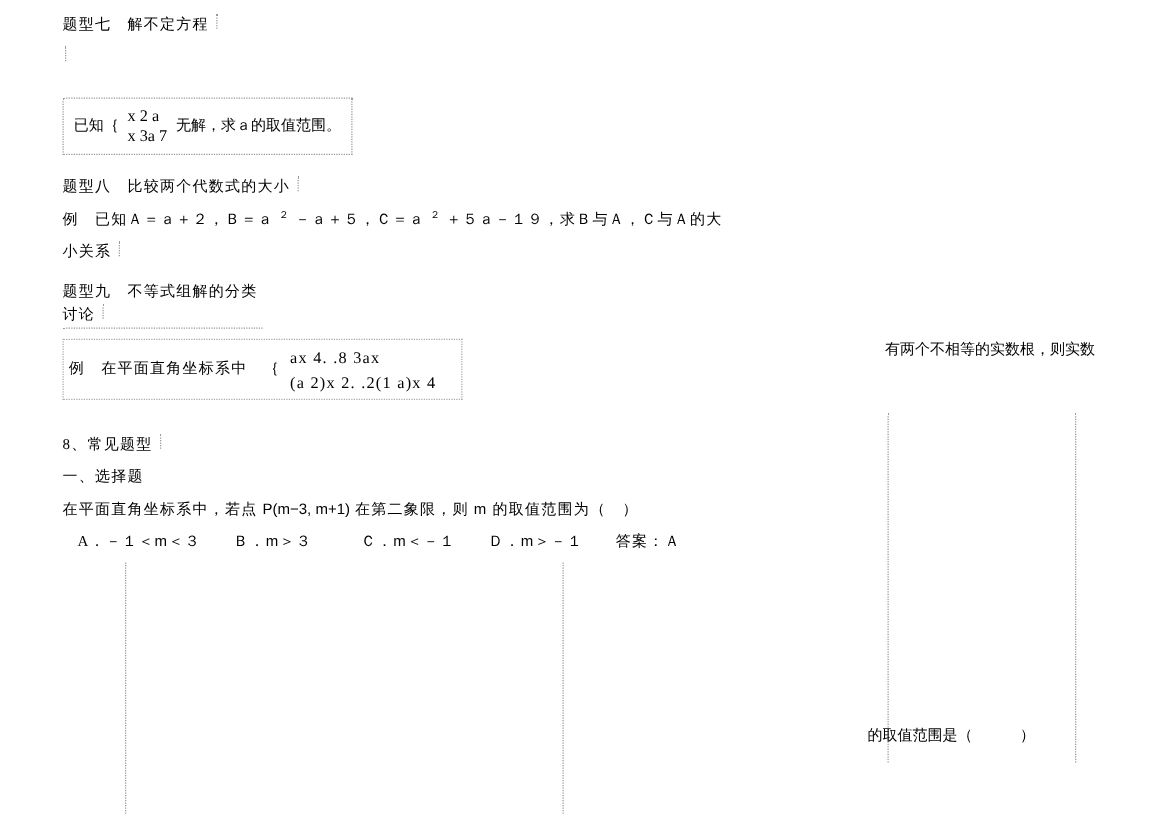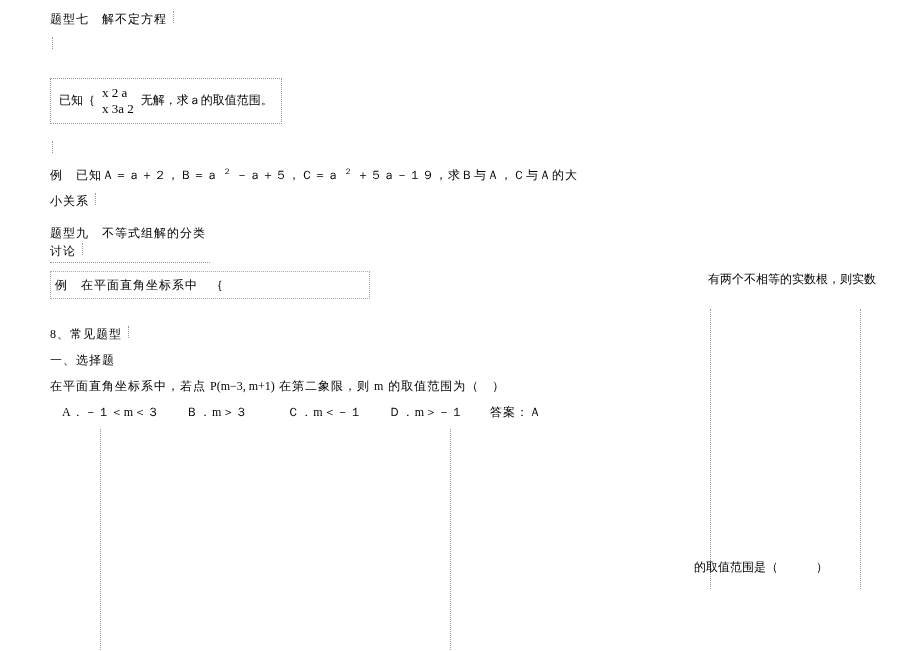--- a/index.html
+++ b/index.html
@@ -46,21 +46,21 @@
       white-space: nowrap;
     }
     .right-text {
       position: absolute;
     }
     .choices {
       letter-spacing: 1px;
       padding-left: 12px;
     }
     .sans {
-      font-family: Liberation Serif, serif;
+      font-family: Liberation Sans, sans-serif;
       text-align: center;
     }
     .small-sup {
       font-size: 8px;
       vertical-align: super;
     }
     .paren-space {
       display: inline-block;
       width: 32px;
     }
@@ -110,28 +110,29 @@
 <div class="line">
   <span class="vline-dotted" style="height:12px;"></span>
 </div>
 
 <div style="height:12px;"></div>
 
 <div class="box">
   <span>已知｛</span>
   <span class="sys-group">
     <span class="sys-row">x   2  a</span>
-    <span class="sys-row">x  3a    2</span>
+    <span class="sys-row">x  3a    7</span>
   </span>
   <span>无解，求ａ的取值范围。</span>
 </div>
 
 <div style="height:8px;"></div>
 
 <div class="line">
+  <span>题型八　比较两个代数式的大小</span>
   <span class="vline-dotted" style="height:12px;"></span>
 </div>
 
 <div class="line">
   <span>例　已知Ａ＝ａ＋２，Ｂ＝ａ</span>
   <span class="small-sup">２</span>
   <span>－ａ＋５，Ｃ＝ａ</span>
   <span class="small-sup">２</span>
   <span>＋５ａ－１９，求Ｂ与Ａ，Ｃ与Ａ的大</span>
 </div>
@@ -142,20 +143,24 @@
 
 <div style="height:6px;"></div>
 
 <div class="line" style="border-bottom:1px dotted #999; width:160px; padding-bottom:2px;">
   <span>题型九　不等式组解的分类讨论</span>
   <span class="vline-dotted" style="height:12px;"></span>
 </div>
 
 <div class="line" style="border:1px dotted #aaa; padding:4px; width:320px;">
   <span>例　在平面直角坐标系中　｛</span>
+  <span class="sys-group">
+    <span class="sys-row">ax  4. .8  3ax</span>
+    <span class="sys-row">(a  2)x  2. .2(1  a)x  4</span>
+  </span>
 </div>
 
 <div class="right-text" style="top:271px; left:708px;">
   <span>有两个不相等的实数根，则实数</span>
 </div>
 
 <div style="height:18px;"></div>
 
 <div class="line">
   <span>8、常见题型</span>

